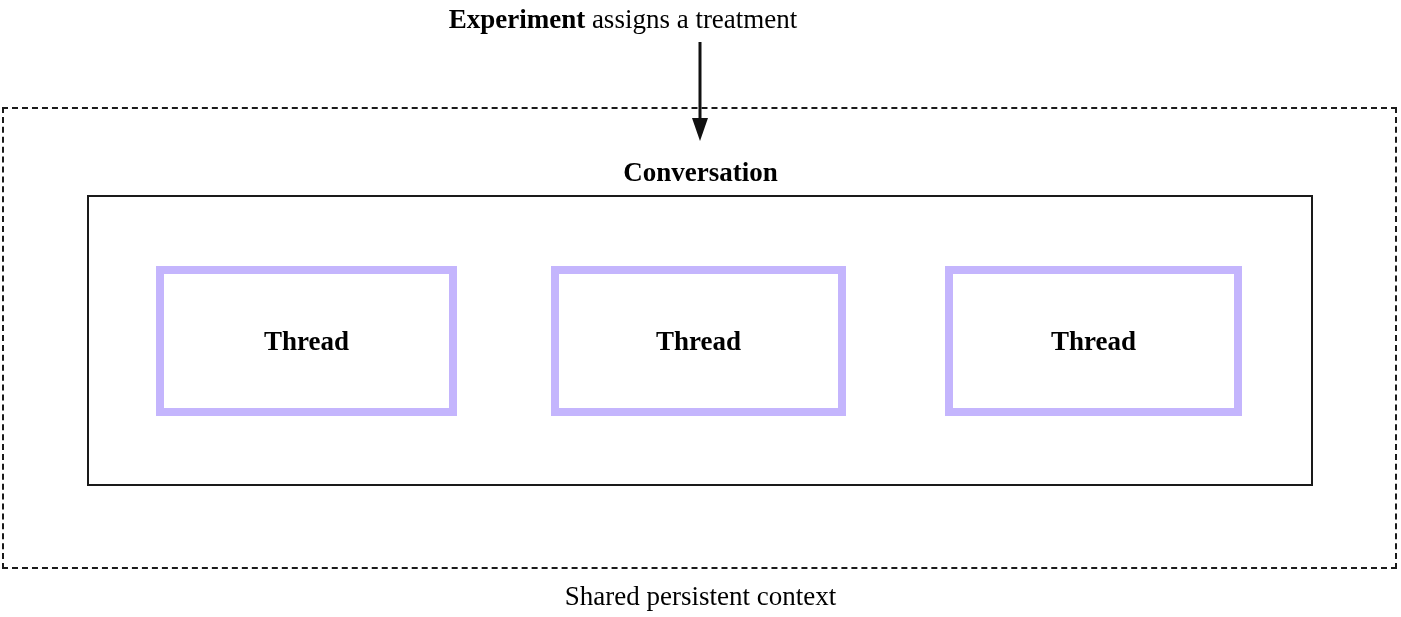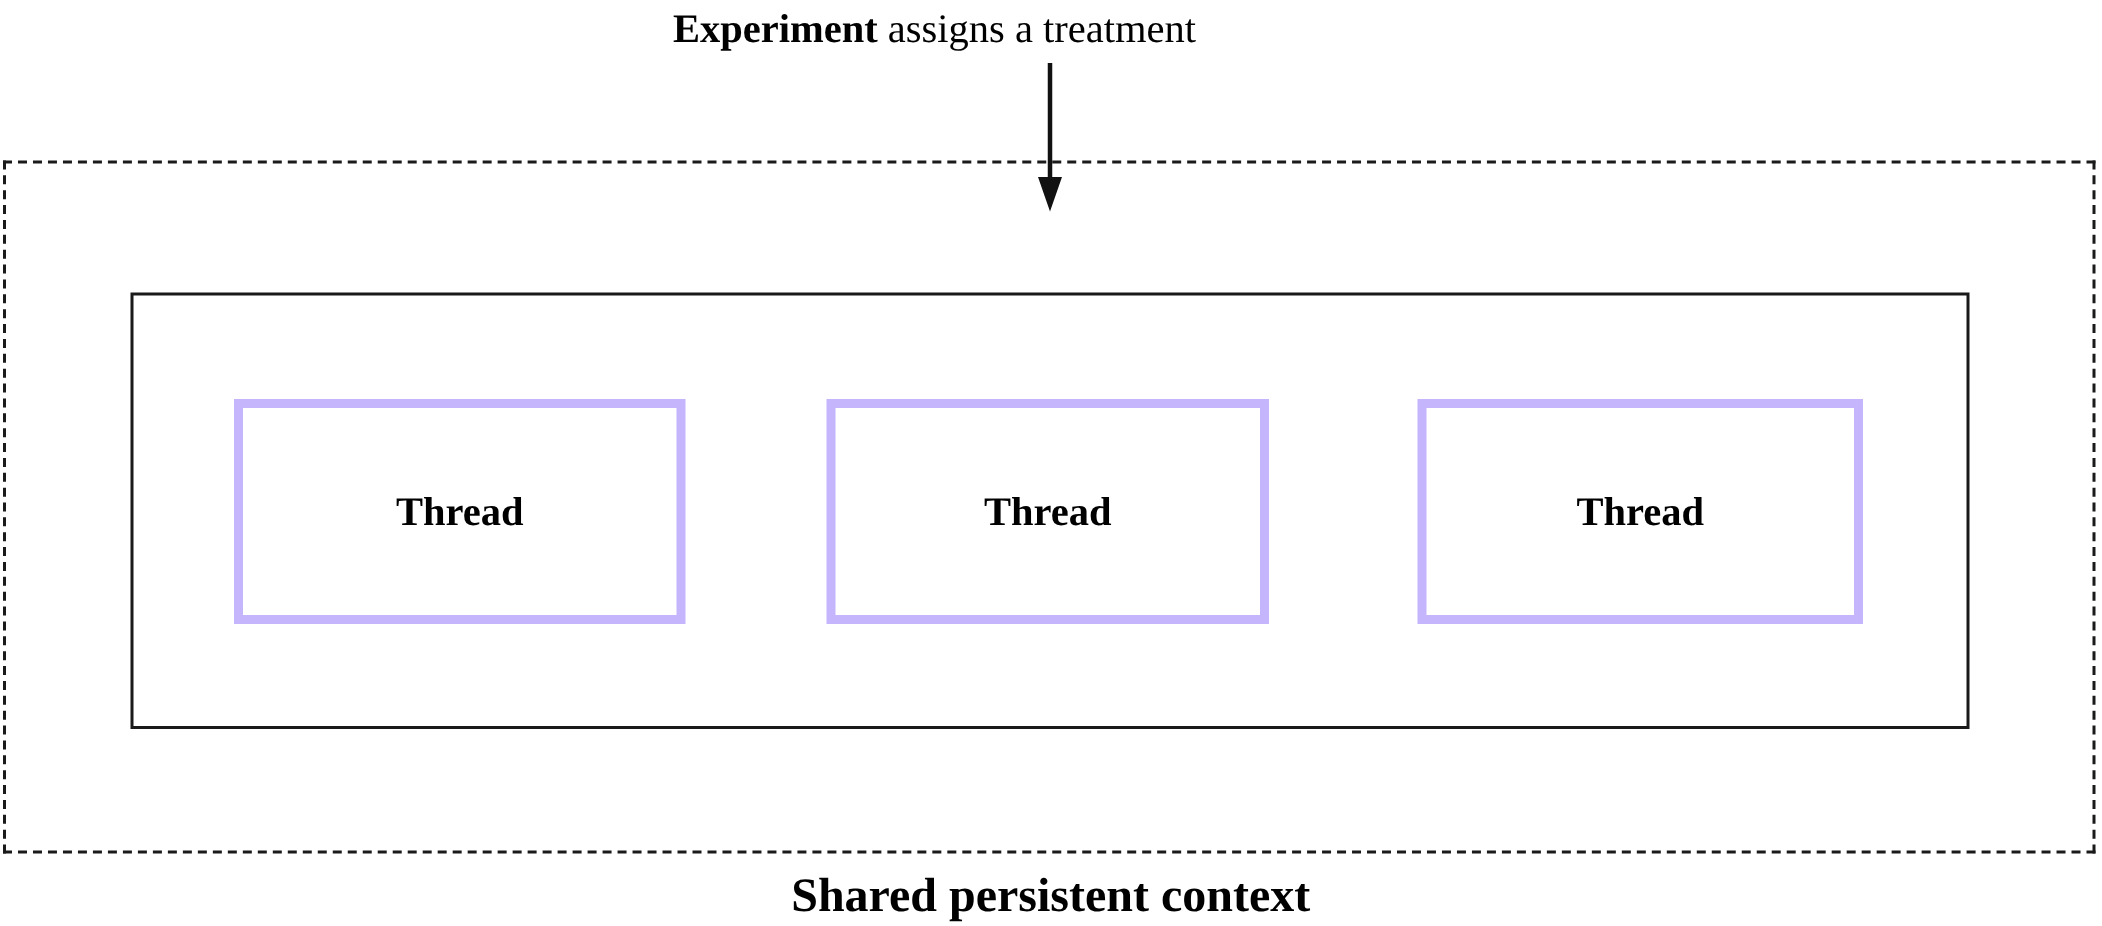--- a/index.html
+++ b/index.html
@@ -87,21 +87,21 @@
     border: 2px solid #1a1a1a;
     background: transparent;
   }
 
   
   .thread-box {
     position: absolute;
     top: 266px;
     height: 150px;
     box-sizing: border-box;
-    border: 6px solid #c4b5fd;
+    border: 8px solid #c4b5fd;
     background: transparent;
     display: flex;
     align-items: center;
     justify-content: center;
   }
   .thread-box .thread-label {
     font-size: 27px;
     line-height: 32px;
     font-weight: bold;
     white-space: nowrap;
@@ -110,42 +110,43 @@
   .thread-2 { left: 551px;  width: 295px; }
   .thread-3 { left: 945px;  width: 297px; }
 
   
   .bottom-caption {
     position: absolute;
     left: 0;
     top: 580px;
     width: 1401px;
     text-align: center;
-    font-size: 32px;
+    font-size: 27px;
     line-height: 33px;
-    font-weight: bold;
+    font-weight: normal;
     white-space: nowrap;
   }
 </style>
 </head>
 <body>
 
 <div id="canvas">
 
   <div class="top-caption">
     <span class="strong">Experiment</span><span class="regular"> assigns a treatment</span>
   </div>
 
   <svg class="arrow-svg" viewBox="0 0 60 108">
     <line x1="30" y1="2" x2="30" y2="88" stroke="#111111" stroke-width="3"></line>
     <polygon points="30,101 22,78 38,78" fill="#111111"></polygon>
   </svg>
 
   <div class="outer-dashed"></div>
 
+  <div class="conversation-label">Conversation</div>
 
   <div class="conversation-box"></div>
 
   <div class="thread-box thread-1">
     <span class="thread-label">Thread</span>
   </div>
   <div class="thread-box thread-2">
     <span class="thread-label">Thread</span>
   </div>
   <div class="thread-box thread-3">

